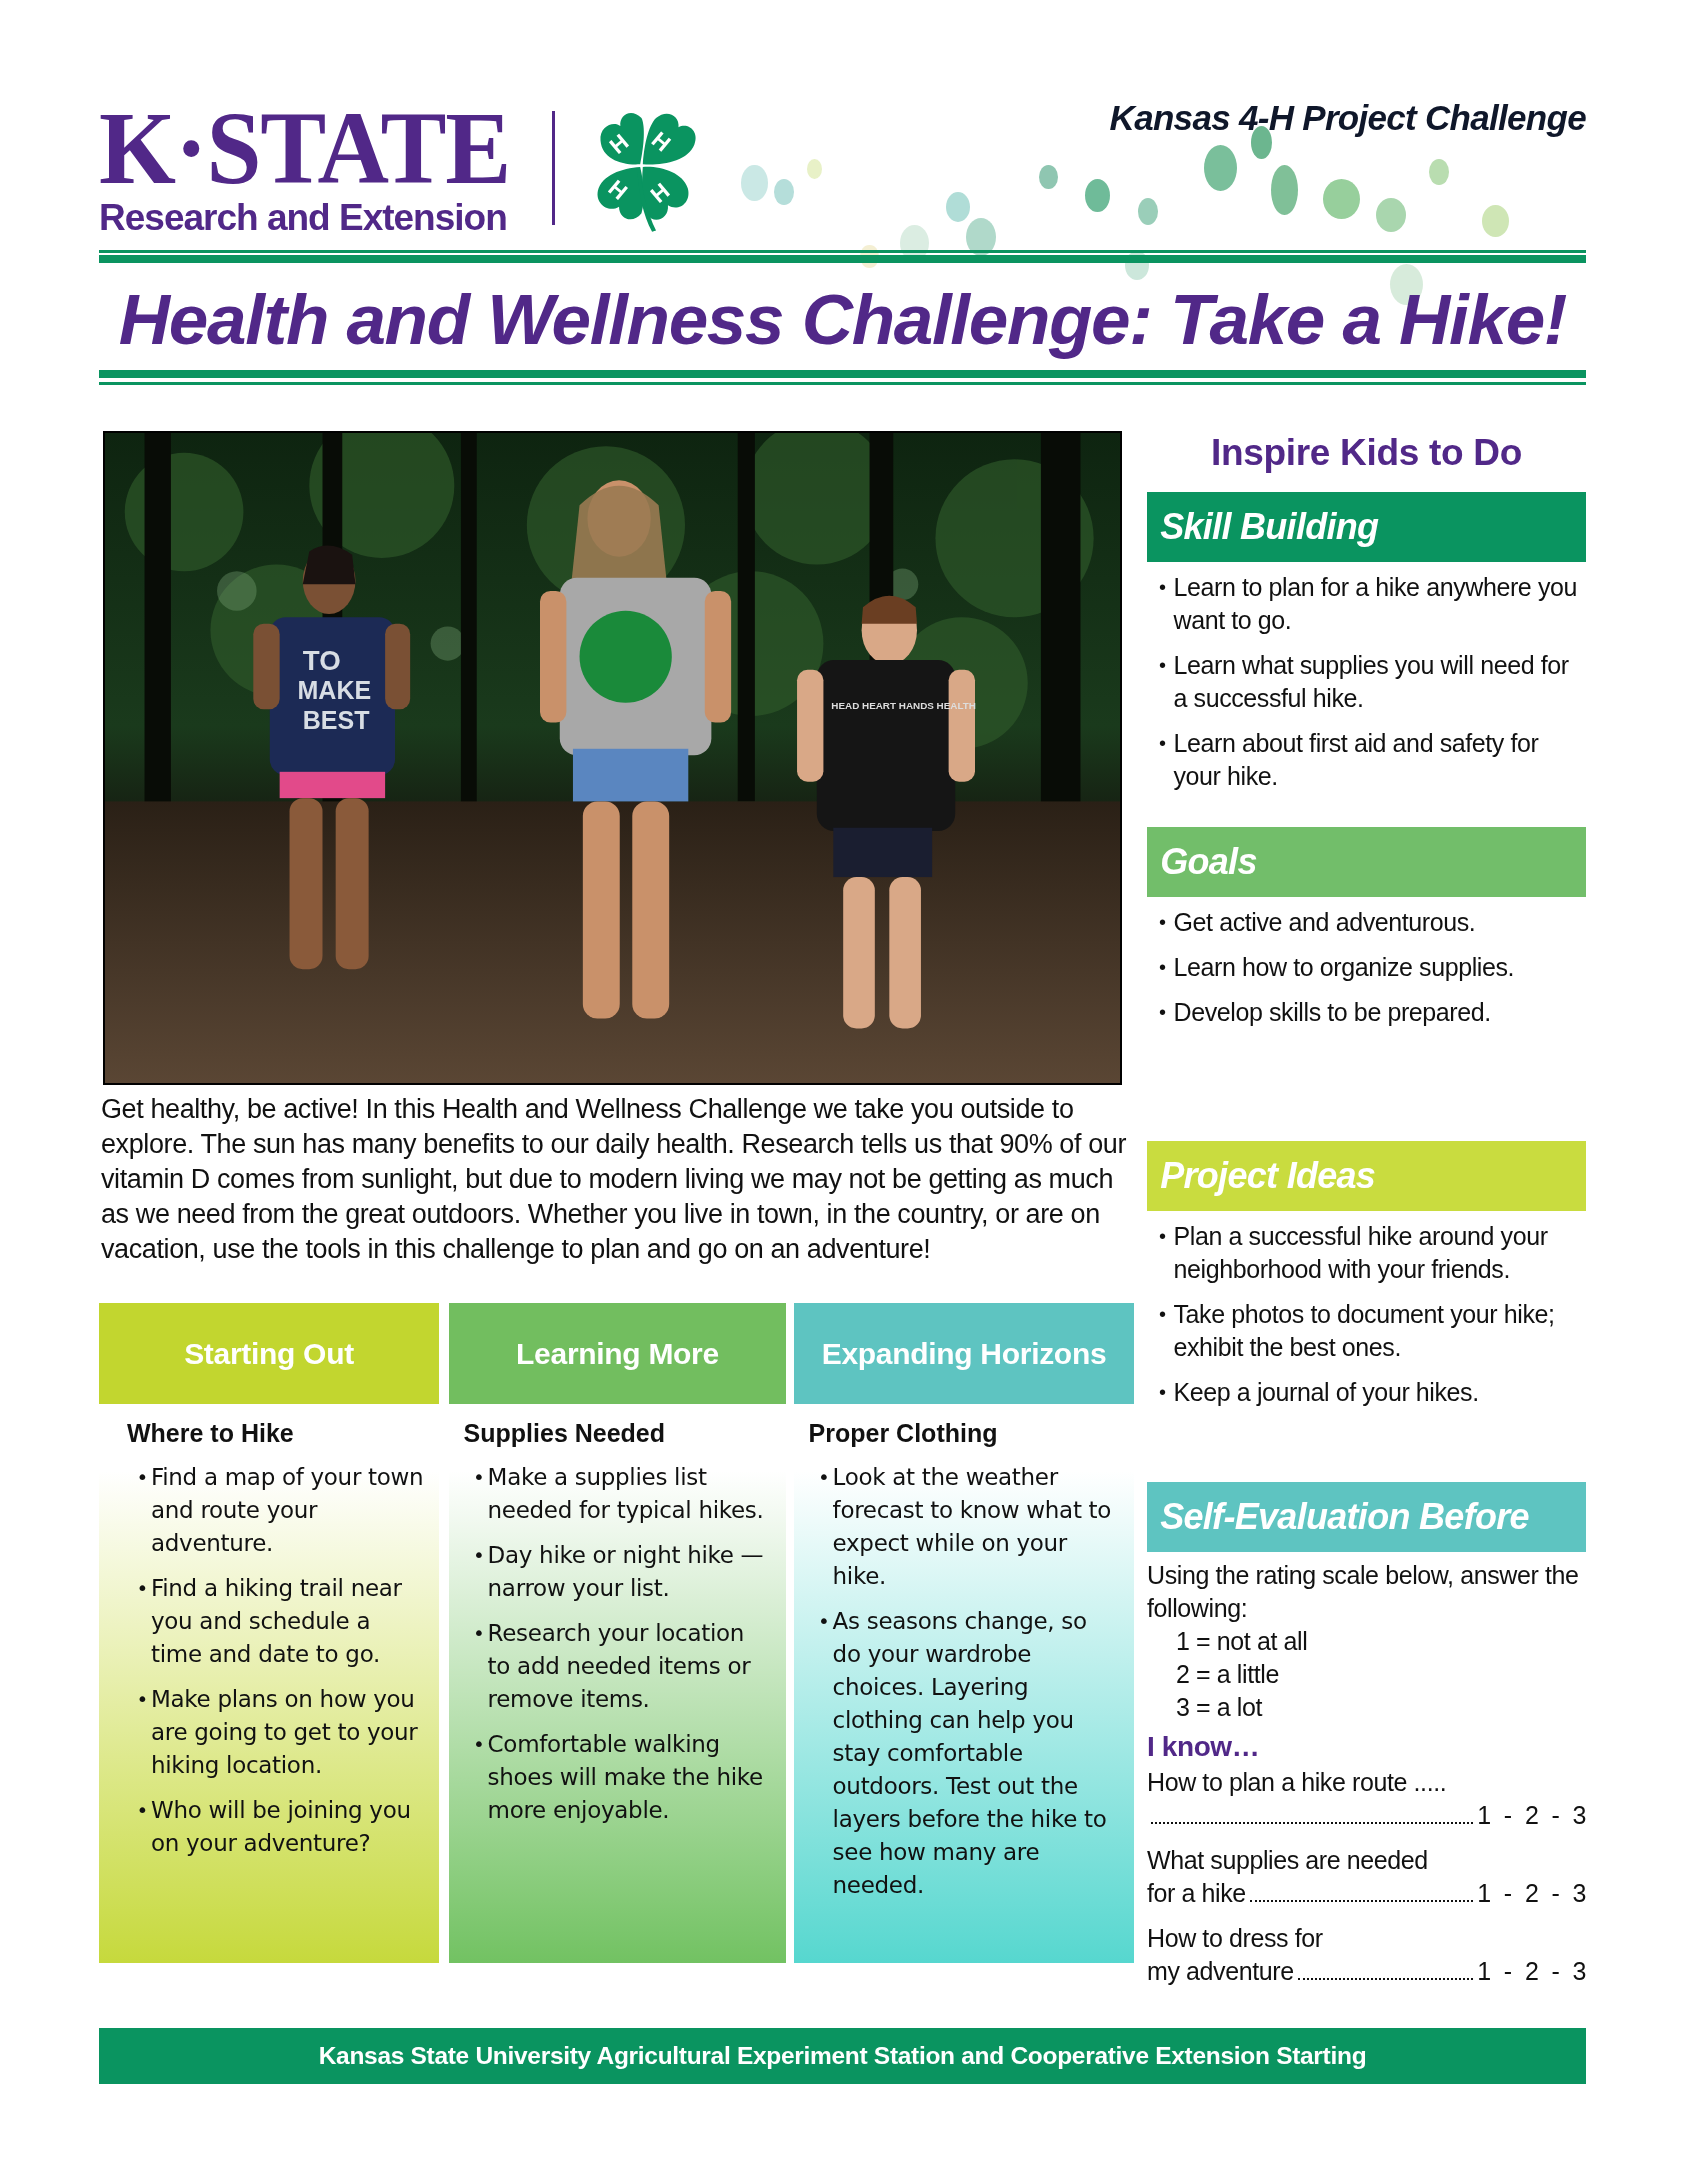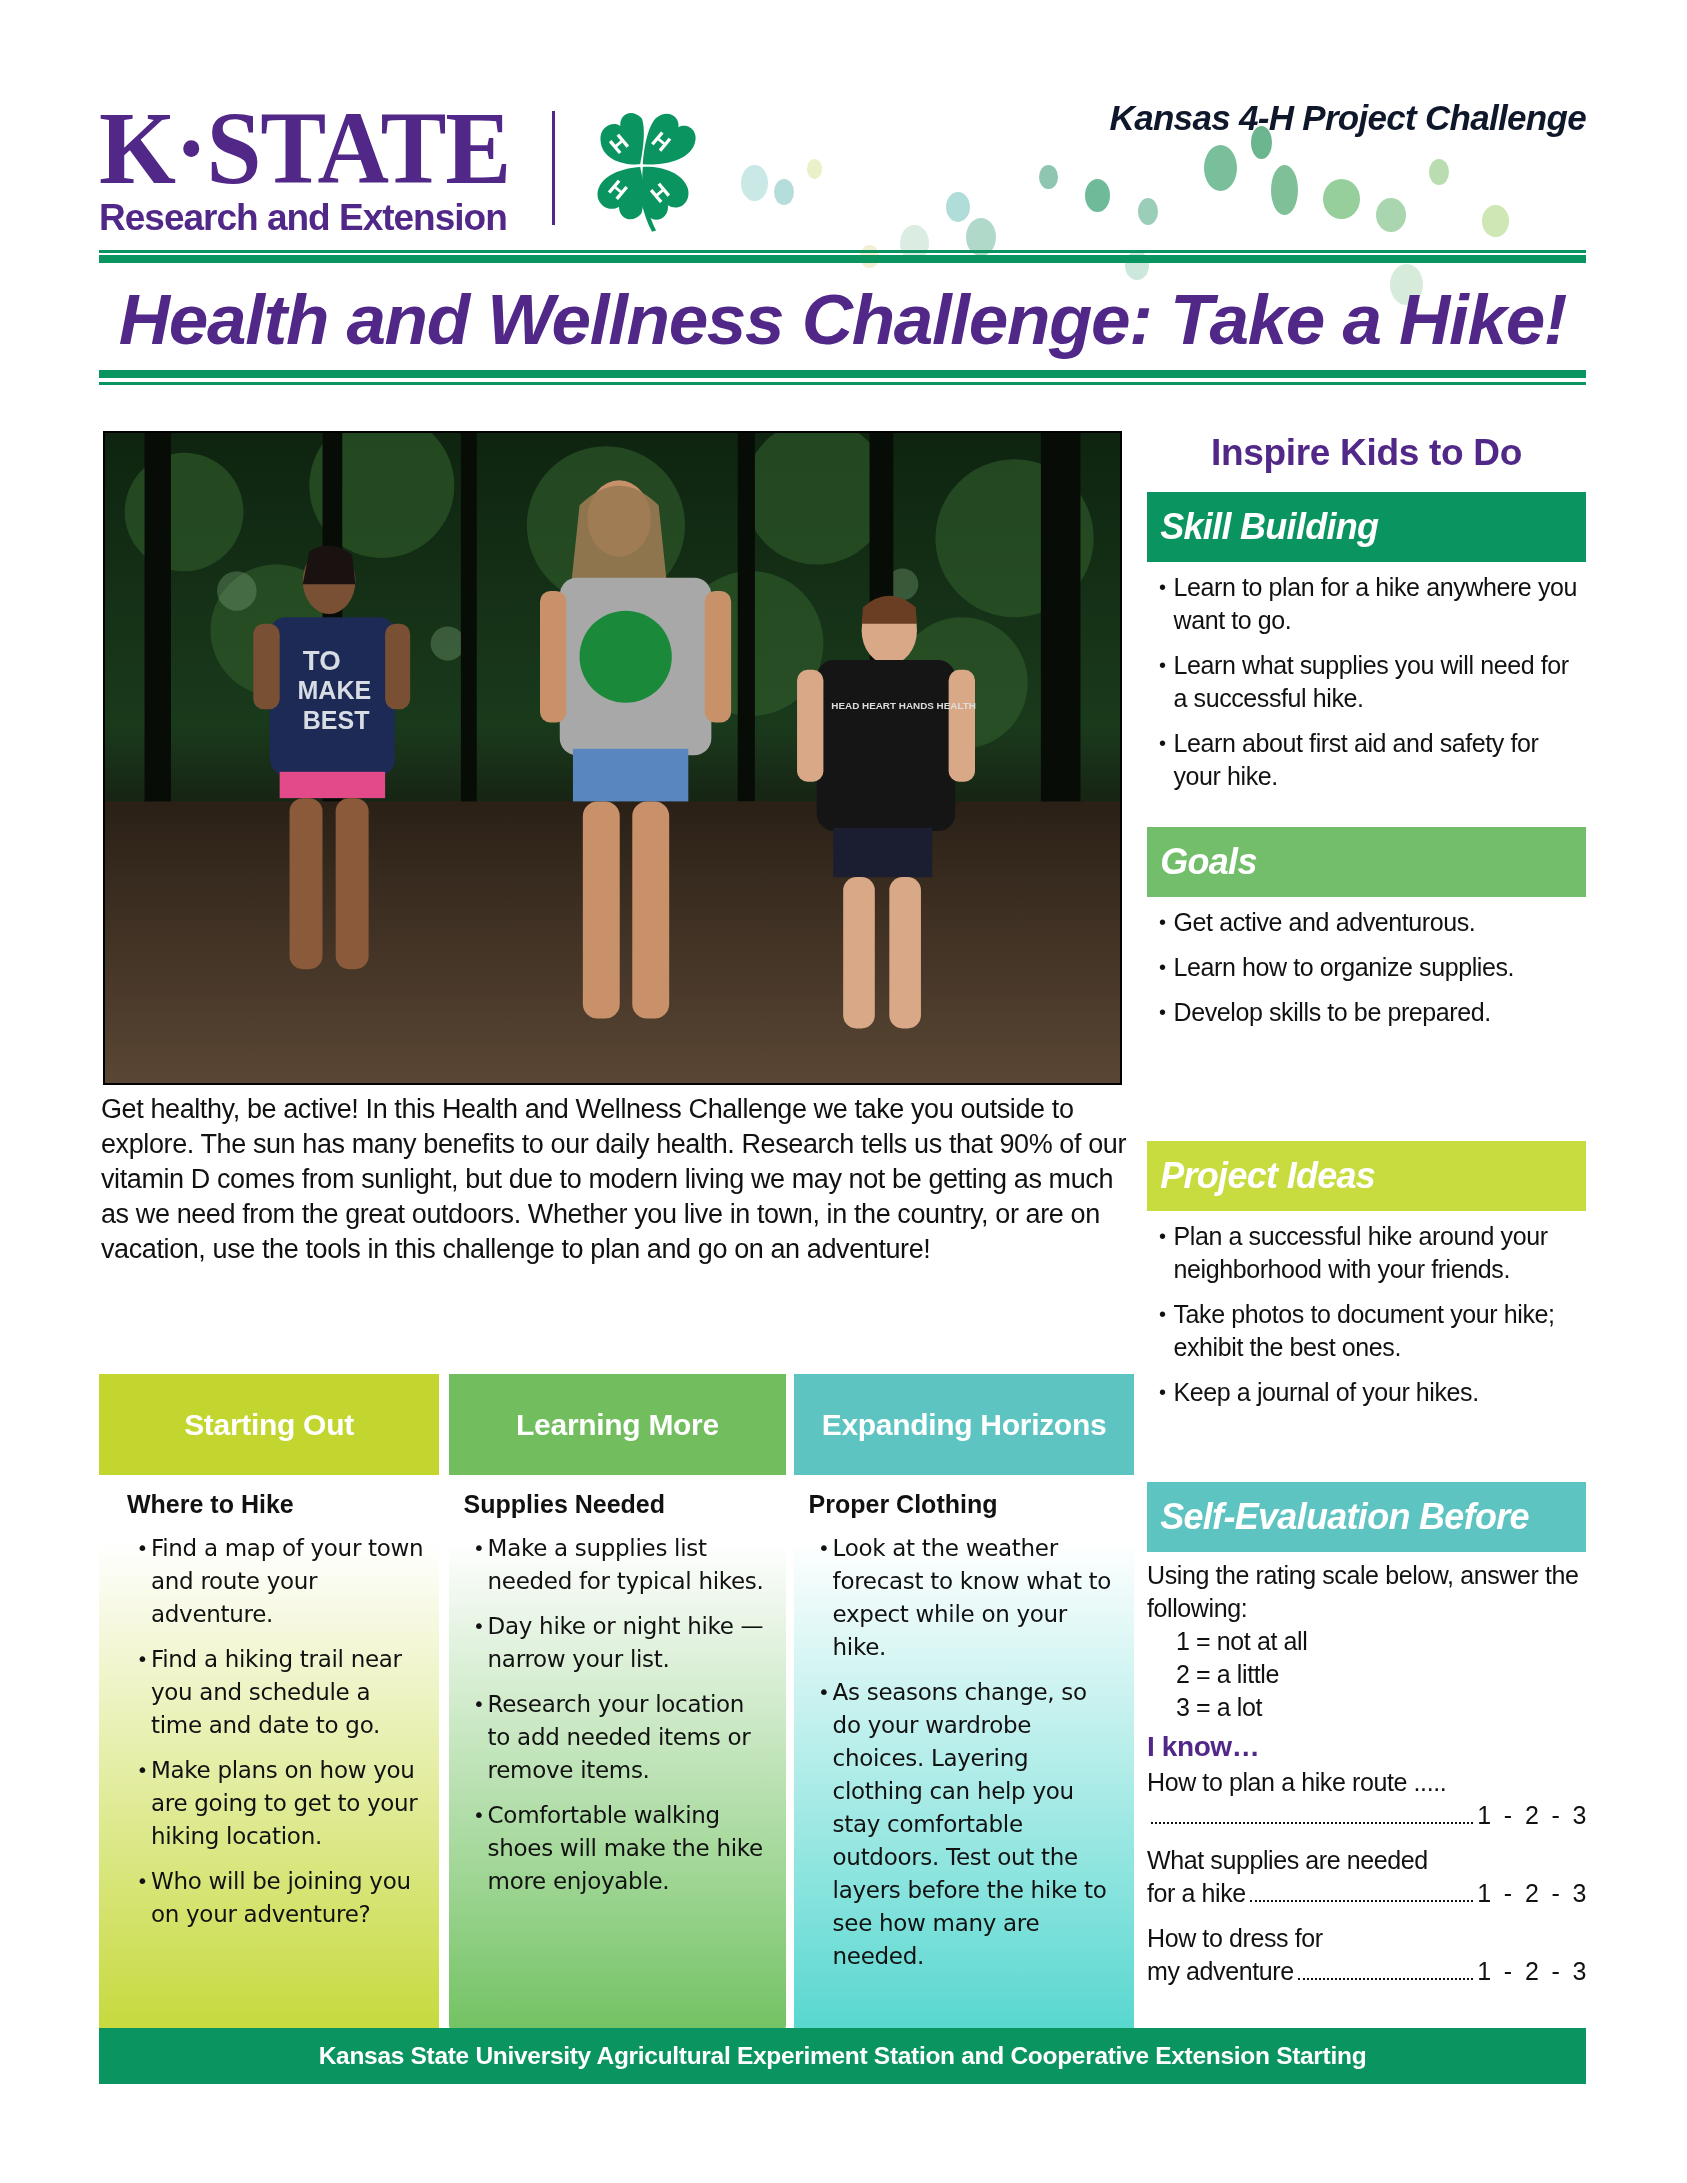--- a/index.html
+++ b/index.html
@@ -45,40 +45,40 @@
   .photo svg { width: 100%; height: 100%; display: block; }
 
   
   .intro {
     position: absolute; left: 101px; top: 1092px; width: 1025px;
     font-family: "Liberation Sans", sans-serif; font-size: 27px; line-height: 35px; color: #111;
     letter-spacing: -0.4px;
   }
 
   
-  .col { position: absolute; top: 1374px; height: 660px; }
+  .col { position: absolute; top: 1303px; height: 660px; }
   .col-head {
     height: 101px; display: flex; align-items: center; justify-content: center;
     color: #ffffff; font-weight: bold; font-size: 30px; letter-spacing: -0.3px; white-space: nowrap;
   }
   .col-body { height: 559px; padding: 13.2px 13.2px 0 14.6px; }
   .col-sub { font-weight: bold; font-size: 25px; line-height: 32px; margin-bottom: 12px; color: #111; }
   .col-list { list-style: none; padding-left: 24px; }
   .col-list li {
     position: relative; font-family: "DejaVu Sans", sans-serif; font-size: 23px; line-height: 33px;
     margin-bottom: 12px; color: #111; letter-spacing: -0.3px;
   }
   .col-list li::before { content: "•"; position: absolute; left: -14.6px; top: 0; font-size: 20px; }
 
   .col1 { left: 99px; width: 340px; }
   .col1 .col-head { background: #c2d62f; }
   .col1 .col-body { background: linear-gradient(to bottom, #ffffff 0%, #ffffff 12%, #c6d93c 100%); padding-left: 28px; }
   .col2 { left: 449px; width: 337px; }
   .col2 .col-head { background: #72be5f; }
-  .col2 .col-body { background: linear-gradient(to bottom, #ffffff 0%, #ffffff 12%, #72c262 100%); border-radius: 9px; }
+  .col2 .col-body { background: linear-gradient(to bottom, #ffffff 0%, #ffffff 12%, #72c262 100%); }
   .col3 { left: 794px; width: 340px; }
   .col3 .col-head { background: #5ec4c1; }
   .col3 .col-body { background: linear-gradient(to bottom, #ffffff 0%, #ffffff 12%, #56d7cf 100%); }
 
   
   .right { position: absolute; left: 1147px; top: 423px; width: 439px; }
   .inspire {
     text-align: center; font-weight: bold; font-size: 37px; line-height: 60px; color: #512888; letter-spacing: -0.3px;
     margin-left: 0; height: 69px;
   }

